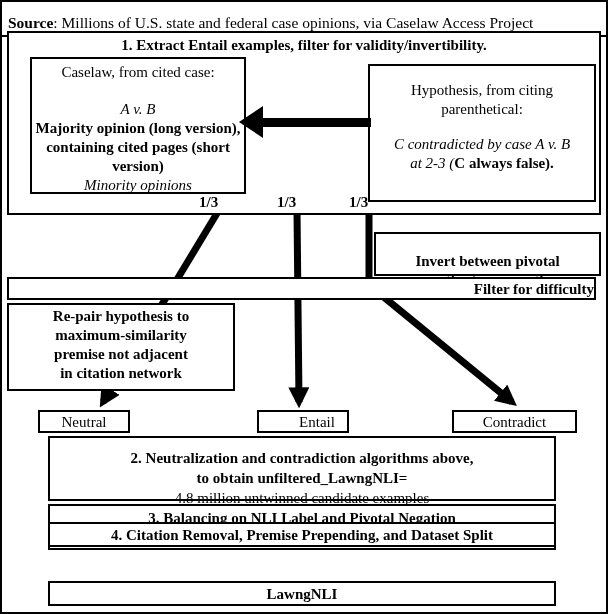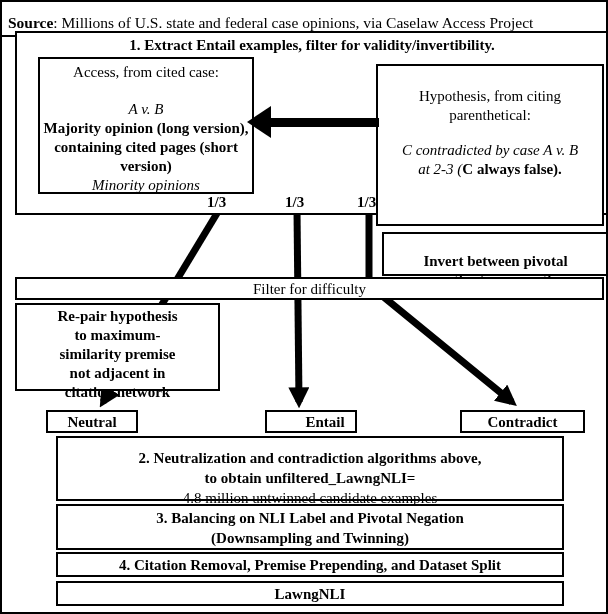--- a/index.html
+++ b/index.html
@@ -4,66 +4,66 @@
 <style>
   * { margin:0; padding:0; box-sizing:border-box; }
   html,body { background:#fff; }
   body { font-family:"Liberation Serif", serif; color:#000; }
 
   .canvas {
     position:relative; width:608px; height:614px;
     background:#fff; border:2px solid #000; overflow:hidden;
     font-size:15px; line-height:19px;
   }
-  .box { position:absolute; background:#fff; border:2px solid #000; z-index:2; text-align:center;margin-left:8px; }
+  .box { position:absolute; background:#fff; border:2px solid #000; z-index:2; text-align:center; }
   .bold { font-weight:bold; }
   .italic { font-style:italic; }
 
   .source-row {
     position:absolute; left:0; top:8px; width:604px; height:27px; z-index:2;
     background:#fff; border-bottom:2px solid #000;
     line-height:25px; padding-left:6px; font-size:15.5px;
   }
 
   .step1-box { left:5px; top:29px; width:594px; height:184px; }
   .step1-title { position:absolute; left:0; top:3px; width:100%; text-align:center; font-weight:bold; }
 
   .premise-box { position:absolute; left:21px; top:24px; width:216px; height:137px;
                  background:#fff; border:2px solid #000; text-align:center; padding-top:4px; }
-  .hyp-box { position:absolute; left:359px; top:31px; width:228px; height:162px;
-             background:#fff; border:2px solid #000; text-align:center; padding-top:21px; }
+  .hyp-box { position:absolute; left:359px; top:31px; width:228px; height:138px;
+             background:#fff; border:2px solid #000; text-align:center; padding-top:15px; }
   .spacer18 { height:18px; }
   .spacer16 { height:16px; }
   .narrow150 { max-width:155px; margin:0 auto; }
   .narrow175 { max-width:178px; margin:0 auto; }
   .narrow205 { max-width:205px; margin:0 auto; }
 
   .h-arrow-shaft { position:absolute; left:252px; top:85px; width:110px; height:9px; background:#000; }
   .h-arrow-head  { position:absolute; left:230px; top:73px; width:0; height:0;
                    border-top:16px solid transparent; border-bottom:16px solid transparent;
                    border-right:24px solid #000; }
 
   .frac { position:absolute; top:160px; width:44px; text-align:left; font-weight:bold; }
   .frac-1 { left:190px; } .frac-2 { left:268px; } .frac-3 { left:340px; }
 
   .arrows-svg { position:absolute; left:0; top:0; width:604px; height:610px; z-index:1; }
 
   .invert-box { left:372px; top:230px; width:227px; height:44px; font-weight:bold; padding-top:18px; }
-  .filter-box { left:5px; top:275px; width:589px; height:23px; font-weight:normal; line-height:20px; }
-  .repair-box { left:5px; top:301px; width:205px; height:88px; font-weight:bold; padding:2px 40px 0; }
+  .filter-box { left:5px; top:275px; width:589px; height:23px; font-weight:bold; line-height:20px;text-align:right; }
+  .repair-box { left:5px; top:301px; width:228px; height:88px; font-weight:bold; padding:2px 40px 0; }
 
-  .label-box { height:23px; line-height:20px; font-weight:bold; }
+  .label-box { height:23px; line-height:20px; font-weight:normal; }
   .neutral-box { left:36px; top:408px; width:92px; }
   .entail-box { left:255px; top:408px; width:92px;padding-left:28px; }
   .contradict-box { left:450px; top:408px; width:125px; }
 
   .stepwide { left:46px; top:434px; width:508px; }
   .step2-box { height:65px; padding-top:10px; line-height:20px; }
   .step3-box { top:502px; height:46px; padding-top:2px; line-height:20px; }
-  .step4-box { top:550px; height:25px; line-height:22px; font-weight:bold; }
+  .step4-box { top:520px; height:25px; line-height:22px; font-weight:bold; }
   .final-box { top:579px; height:25px; line-height:22px; font-weight:bold; }
 </style>
 </head>
 <body>
 
 <div class="canvas">
 
   <svg class="arrows-svg" viewBox="0 0 604 610">
     <defs>
       <marker id="ah" viewBox="0 0 10 10" refX="7" refY="5" markerWidth="3" markerHeight="3" orient="auto">
@@ -76,21 +76,21 @@
   </svg>
 
   <div class="source-row">
     <span class="bold">Source</span><span>: Millions of U.S. state and federal case opinions, via Caselaw Access Project</span>
   </div>
 
   <div class="box step1-box">
     <div class="step1-title">1. Extract Entail examples, filter for validity/invertibility.</div>
 
     <div class="premise-box">
-      <div>Access, from cited case:</div>
+      <div>Caselaw, from cited case:</div>
       <div class="spacer18"></div>
       <div class="italic">A v. B</div>
       <div class="bold narrow205">Majority opinion (long version), containing cited pages (short version)</div>
       <div class="italic">Minority opinions</div>
     </div>
 
     <div class="hyp-box">
       <div class="narrow150">Hypothesis, from citing parenthetical:</div>
       <div class="spacer16"></div>
       <div class="narrow175">

